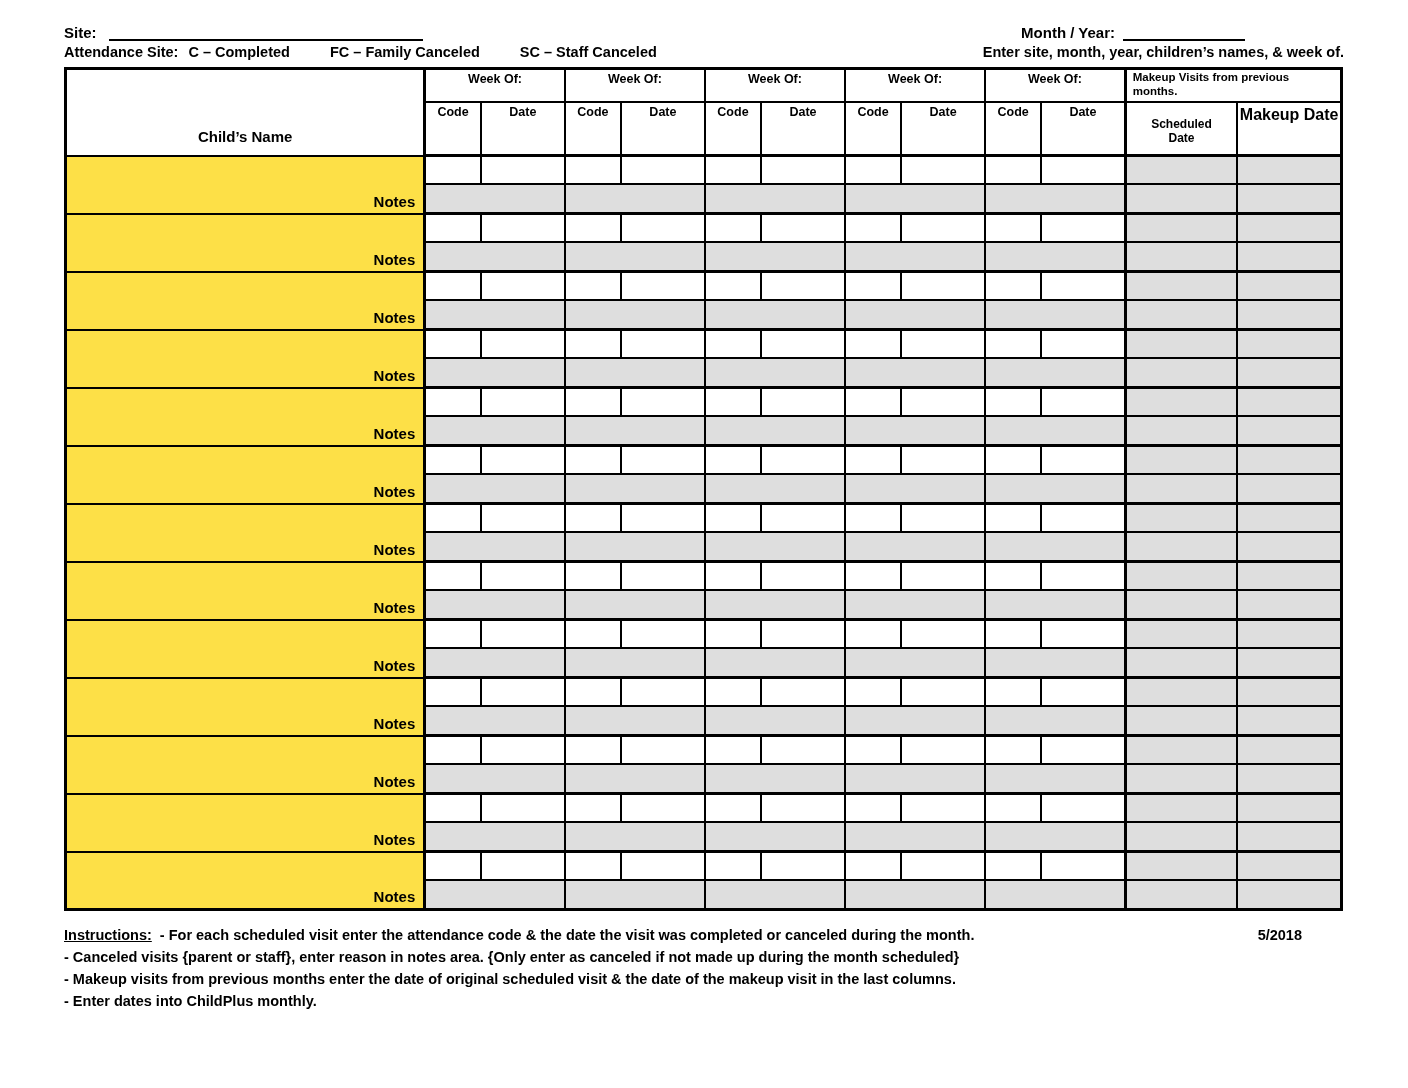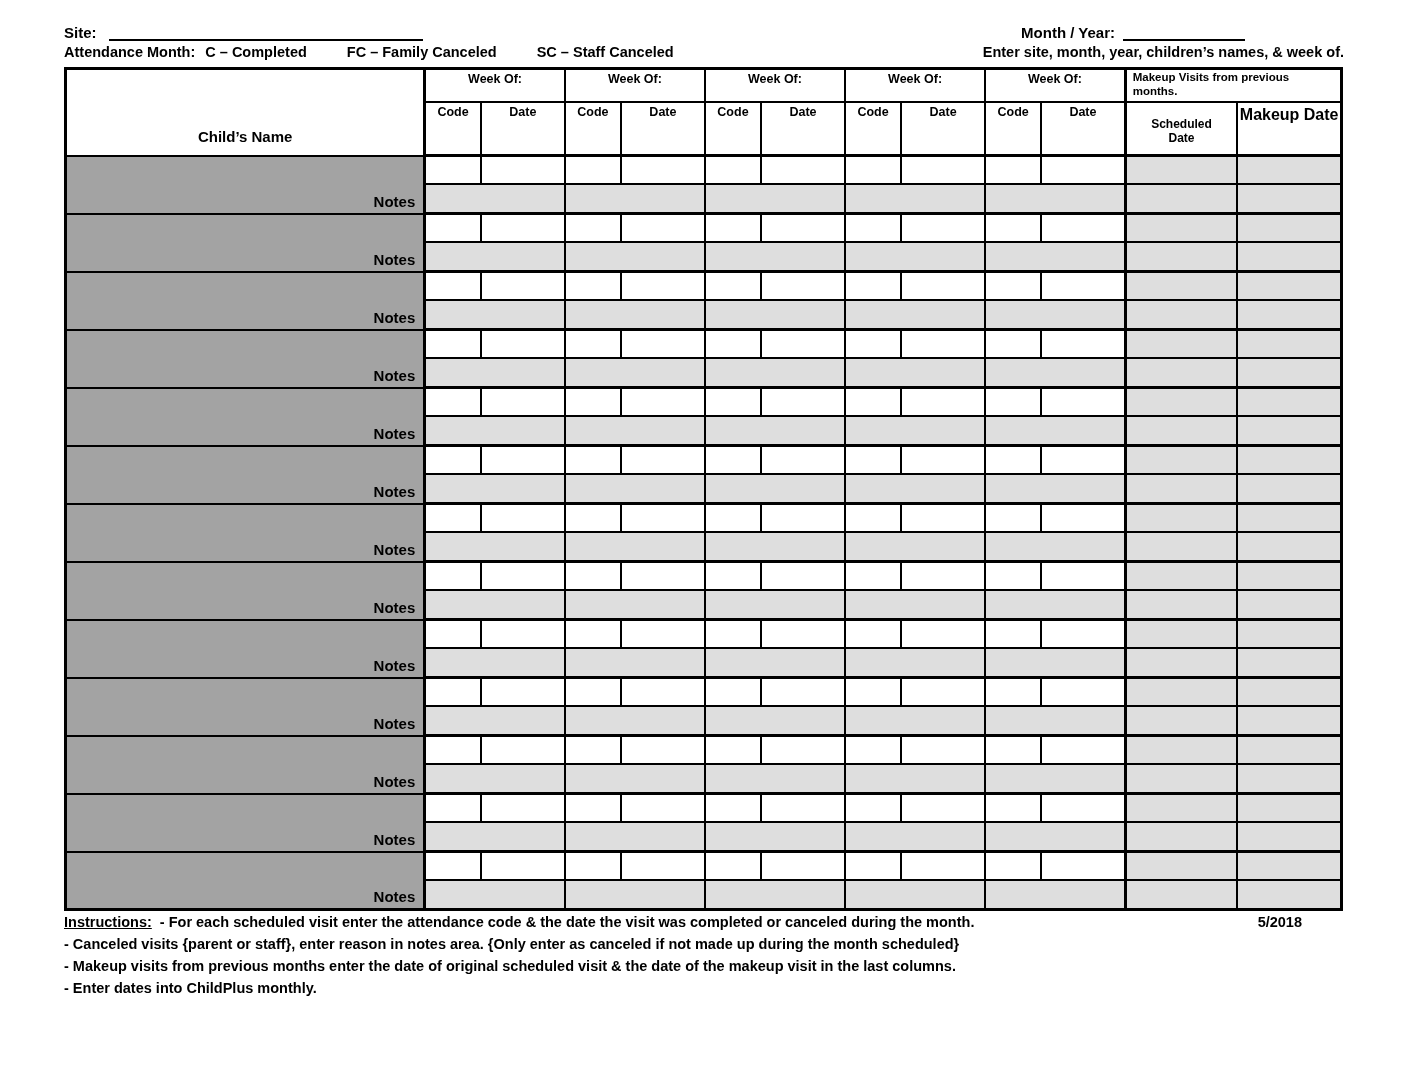--- a/index.html
+++ b/index.html
@@ -89,27 +89,28 @@
   th.mdate-h { font-size: 16px; padding-top: 3px; }
 
   tbody td { height: 26px; background: #fff; }
   tbody td.gray { background: #dedede; }
   td.child-cell {
     border-right: 3px solid #000;
     vertical-align: bottom;
     text-align: right;
     padding: 0 8px 3px 0;
     font-size: 15px;
-    background: #a3a3a3;
+    background: #fde047;
   }
   td.sched-col { border-left: 3px solid #000; }
   tr.notes-row td { height: 27px; border-bottom: 3px solid #000; }
 
   
   .instructions {
+    margin-top: 13px;
     font-size: 14.5px;
     line-height: 22px;
   }
   .instr-line1 { display: flex; justify-content: space-between; }
   .instr-label { text-decoration: underline; margin-right: 8px; }
   .version { margin-right: 42px; }
 </style>
 </head>
 <body>
 
@@ -120,21 +121,21 @@
     <div>
       <span>Site:</span><span class="fill-line site-line"></span>
     </div>
     <div class="my-group">
       <span>Month / Year:</span><span class="fill-line my-line"></span>
     </div>
   </div>
 
   <div class="meta-row2">
     <div>
-      <span>Attendance Month:</span><span class="code-item first">C – Completed</span><span class="code-item">FC – Family Canceled</span><span class="code-item">SC – Staff Canceled</span>
+      <span>Attendance Site:</span><span class="code-item first">C – Completed</span><span class="code-item">FC – Family Canceled</span><span class="code-item">SC – Staff Canceled</span>
     </div>
     <div>Enter site, month, year, children’s names, &amp; week of.</div>
   </div>
 
   <table>
     <colgroup>
       <col style="width:359px">
       <col style="width:56px">
         <col style="width:84px">
       <col style="width:56px">

